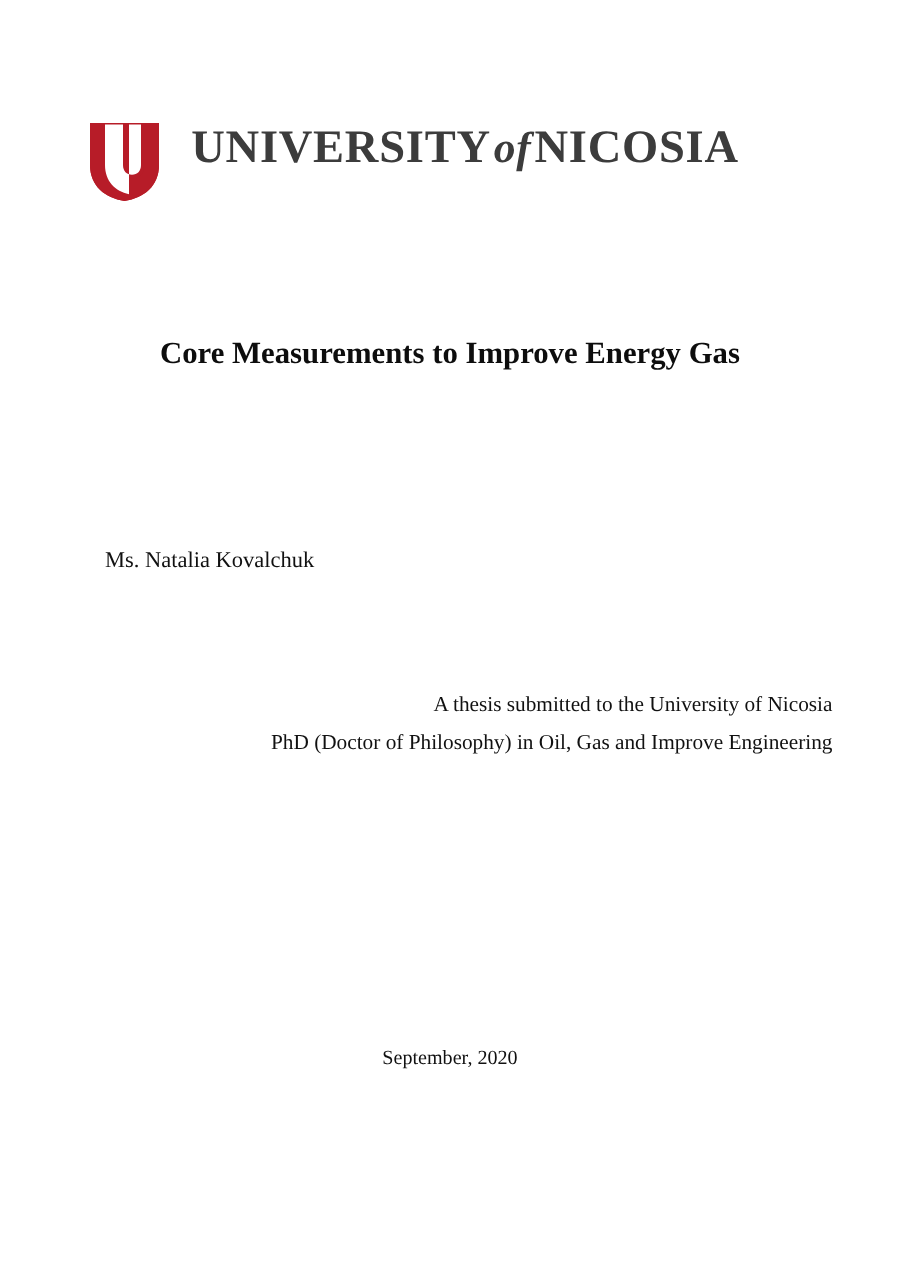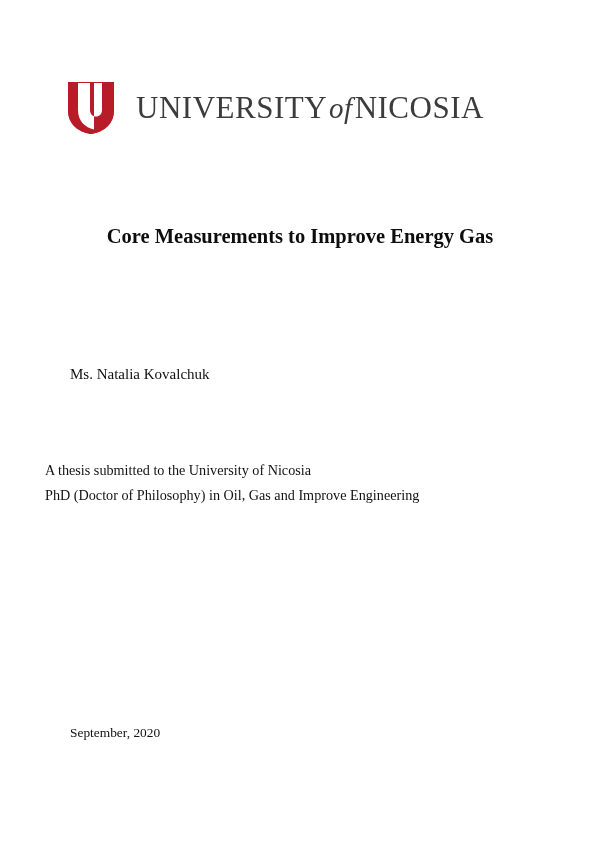--- a/index.html
+++ b/index.html
@@ -22,23 +22,24 @@
     background: #ffffff;
   }
 
   
   .logo-block {
     position: absolute;
     top: 80px;
     left: 0;
     width: 548px;
     display: flex;
-    align-items: center;
+    align-items: flex-start;
     justify-content: center;
     gap: 18px;
+    font-weight: bold;
   }
   .logo-mark {
     width: 54px;
     height: 56px;
     flex: 0 0 auto;
   }
   .logo-text {
     font-family: "Liberation Serif", serif;
     font-size: 31px;
     letter-spacing: 0.5px;
@@ -76,21 +77,21 @@
     font-size: 15px;
     color: #111111;
   }
 
   
   .statement {
     position: absolute;
     top: 458px;
     left: 45px;
     width: 510px;
-    text-align: left;
+    text-align: right;
     font-size: 14.2px;
     line-height: 25px;
     color: #111111;
   }
 
   
   .department {
     position: absolute;
     top: 606px;
     left: 70px;
@@ -99,24 +100,23 @@
     font-size: 14.6px;
     color: #111111;
   }
 
   
   .date {
     position: absolute;
     top: 697px;
     left: 70px;
     width: 460px;
-    text-align: left;
+    text-align: center;
     font-size: 13.4px;
     color: #111111;
-    margin-top: 28px;
   }
 
   .line { display: block; }
 </style>
 </head>
 <body>
 
 <div class="page">
 
   <div class="logo-block">

